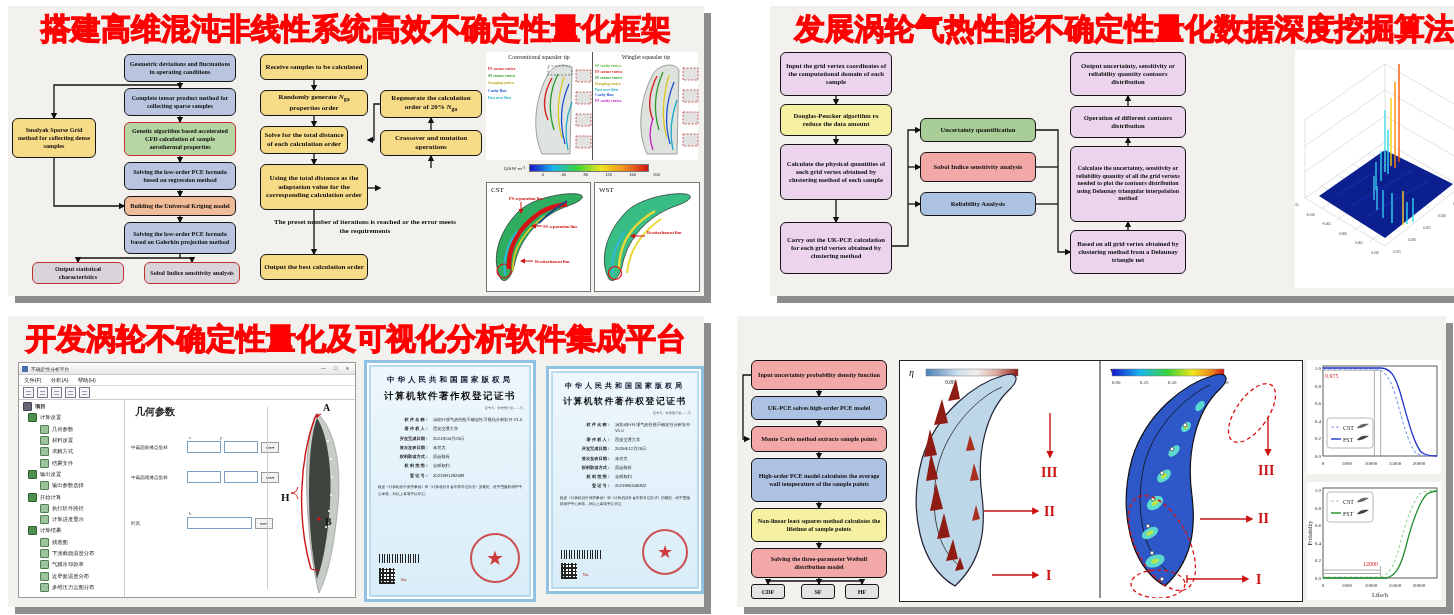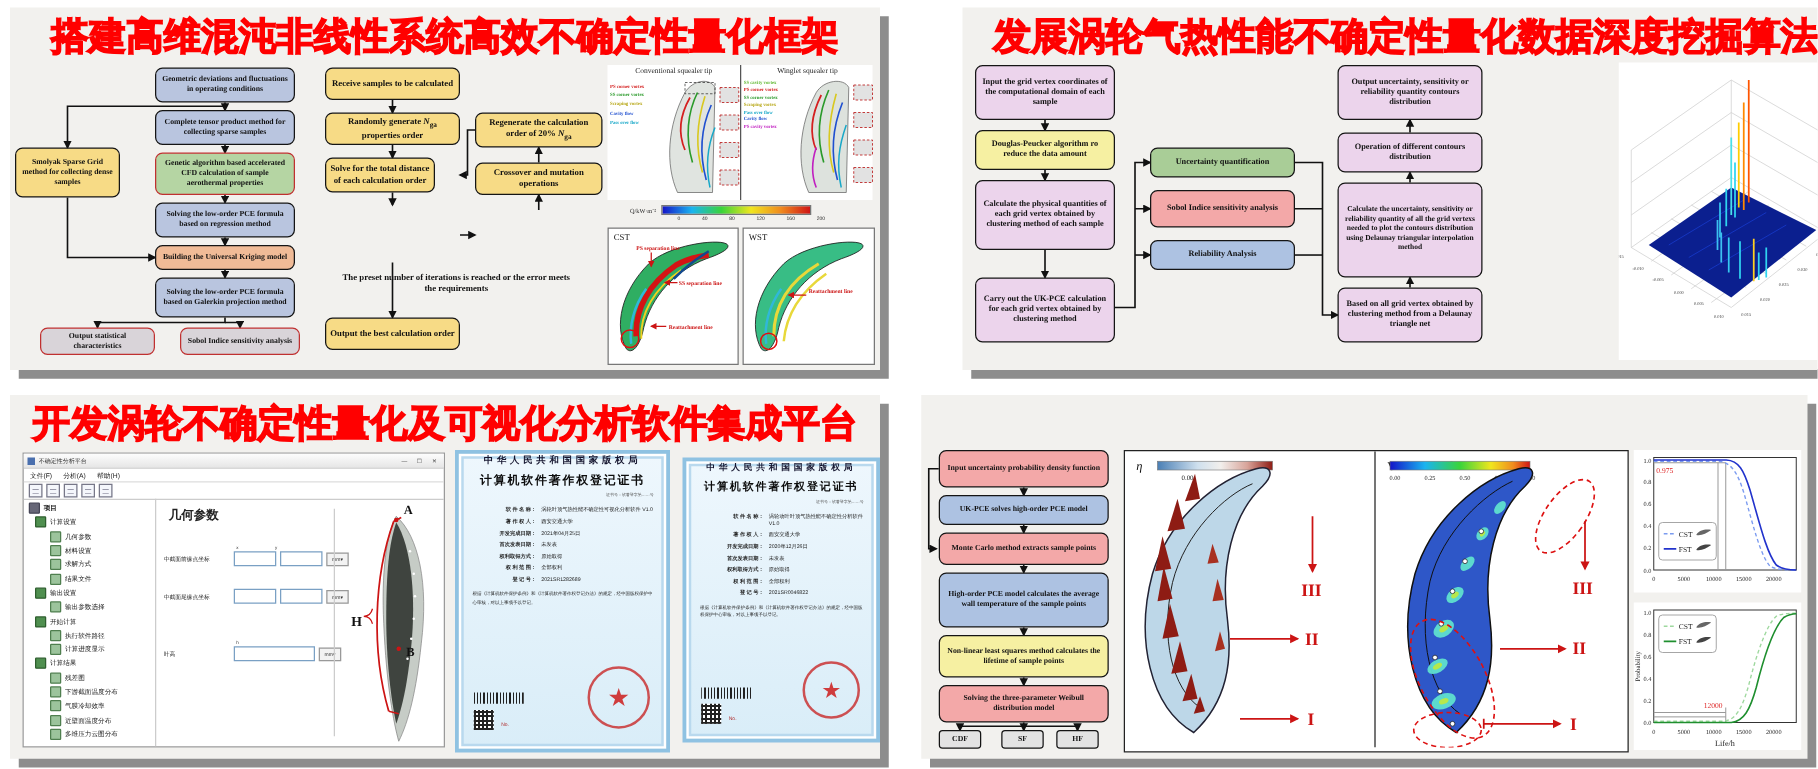--- a/index.html
+++ b/index.html
@@ -29,21 +29,21 @@
   .tiplbl{display:block;font-size:3.8px;font-weight:bold;font-family:"Liberation Serif",serif;
           line-height:1.9;white-space:nowrap}
   .cbar-wrap{position:absolute;z-index:2;display:flex;align-items:center;gap:4px}
   .cbar-lab{font-family:"Liberation Serif",serif;font-size:5px;color:#222;white-space:nowrap}
   .cbar{width:118px;height:6px;border:.5px solid #777;
         background:linear-gradient(90deg,#1515c8,#1ab4f0,#3ad43a,#f0e61e,#f08c1e,#d01515)}
   .cbar-ticks{position:absolute;display:flex;justify-content:space-between;font-size:4px;color:#222;z-index:2}
   
   .cert{position:absolute;background:linear-gradient(180deg,#eef7fd,#d9edf8);border:3px solid #8fc2e2;
         box-shadow:inset 0 0 0 2px #fff,inset 0 0 0 4px #b9d9ee;z-index:2;box-sizing:border-box}
-  .cert .h1{text-align:center;font-size:7.5px;font-weight:bold;letter-spacing:3px;color:#14142e}
+  .cert .h1{margin-top:12px;text-align:center;font-size:7.5px;font-weight:bold;letter-spacing:3px;color:#14142e}
   .cert .h2{margin-top:5px;text-align:center;font-size:9.5px;font-weight:bold;letter-spacing:1.5px;color:#0d0d0d}
   .cert .cn{margin:3px 10px 0 0;text-align:right;font-size:3.2px;color:#555}
   .cert .rows{margin:7px 8px 0 10px}
   .crow{display:flex;margin-bottom:3.4px}
   .crow .cl{width:52px;font-size:4.2px;font-weight:bold;color:#222;text-align:right;flex:none}
   .crow .cv{flex:1;font-size:4.2px;color:#222;margin-left:4px;line-height:1.4}
   .cert .ft{margin:6px 11px 0;font-size:3.6px;line-height:1.7;color:#222;text-align:justify}
   .barcode{position:absolute;left:12px;bottom:36px;width:40px;height:9px;
            background:repeating-linear-gradient(90deg,#222 0 1px,transparent 1px 2.6px)}
   .qr{position:absolute;left:12px;bottom:15px;width:16px;height:16px;background-color:#fff;
@@ -145,20 +145,21 @@
   <div class="box c-orange f6" style="left:116px;top:190px;width:112px;height:20px">Building the Universal Kriging model</div>
   <div class="box c-blue f6" style="left:116px;top:216px;width:112px;height:32px">Solving the low-order PCE formula based on Galerkin projection method</div>
   <div class="box c-grayred f6" style="left:24px;top:256px;width:92px;height:22px">Output statistical characteristics</div>
   <div class="box c-grayred f6" style="left:136px;top:256px;width:96px;height:22px">Sobol Indice sensitivity analysis</div>
 
   <div class="box c-yellow f7" style="left:252px;top:48px;width:108px;height:26px">Receive samples to be calculated</div>
   <div class="box c-yellow f7" style="left:252px;top:84px;width:108px;height:26px">
     <span><span>Randomly generate </span><i>N</i><sub>ga</sub><span> properties order</span></span>
   </div>
   <div class="box c-yellow f7" style="left:252px;top:120px;width:88px;height:28px">Solve for the total distance of each calculation order</div>
+  <div class="box c-yellow f7" style="left:252px;top:158px;width:108px;height:46px">Using the total distance as the adaptation value for the corresponding calculation order</div>
   <div class="note" style="left:266px;top:212px;width:182px">The preset number of iterations is reached or the error meets the requirements</div>
   <div class="box c-yellow f7" style="left:252px;top:248px;width:108px;height:26px">Output the best calculation order</div>
   <div class="box c-yellow f7" style="left:372px;top:84px;width:102px;height:28px">
     <span><span>Regenerate the calculation order of 20% </span><i>N</i><sub>ga</sub></span>
   </div>
   <div class="box c-yellow f7" style="left:372px;top:124px;width:102px;height:26px">Crossover and mutation operations</div>
 
   <div class="whitefig" style="left:478px;top:46px;width:212px;height:108px">
     <div style="position:absolute;left:0;top:0;width:106px;height:108px">
       <div class="tipttl">Conventional squealer tip</div>

